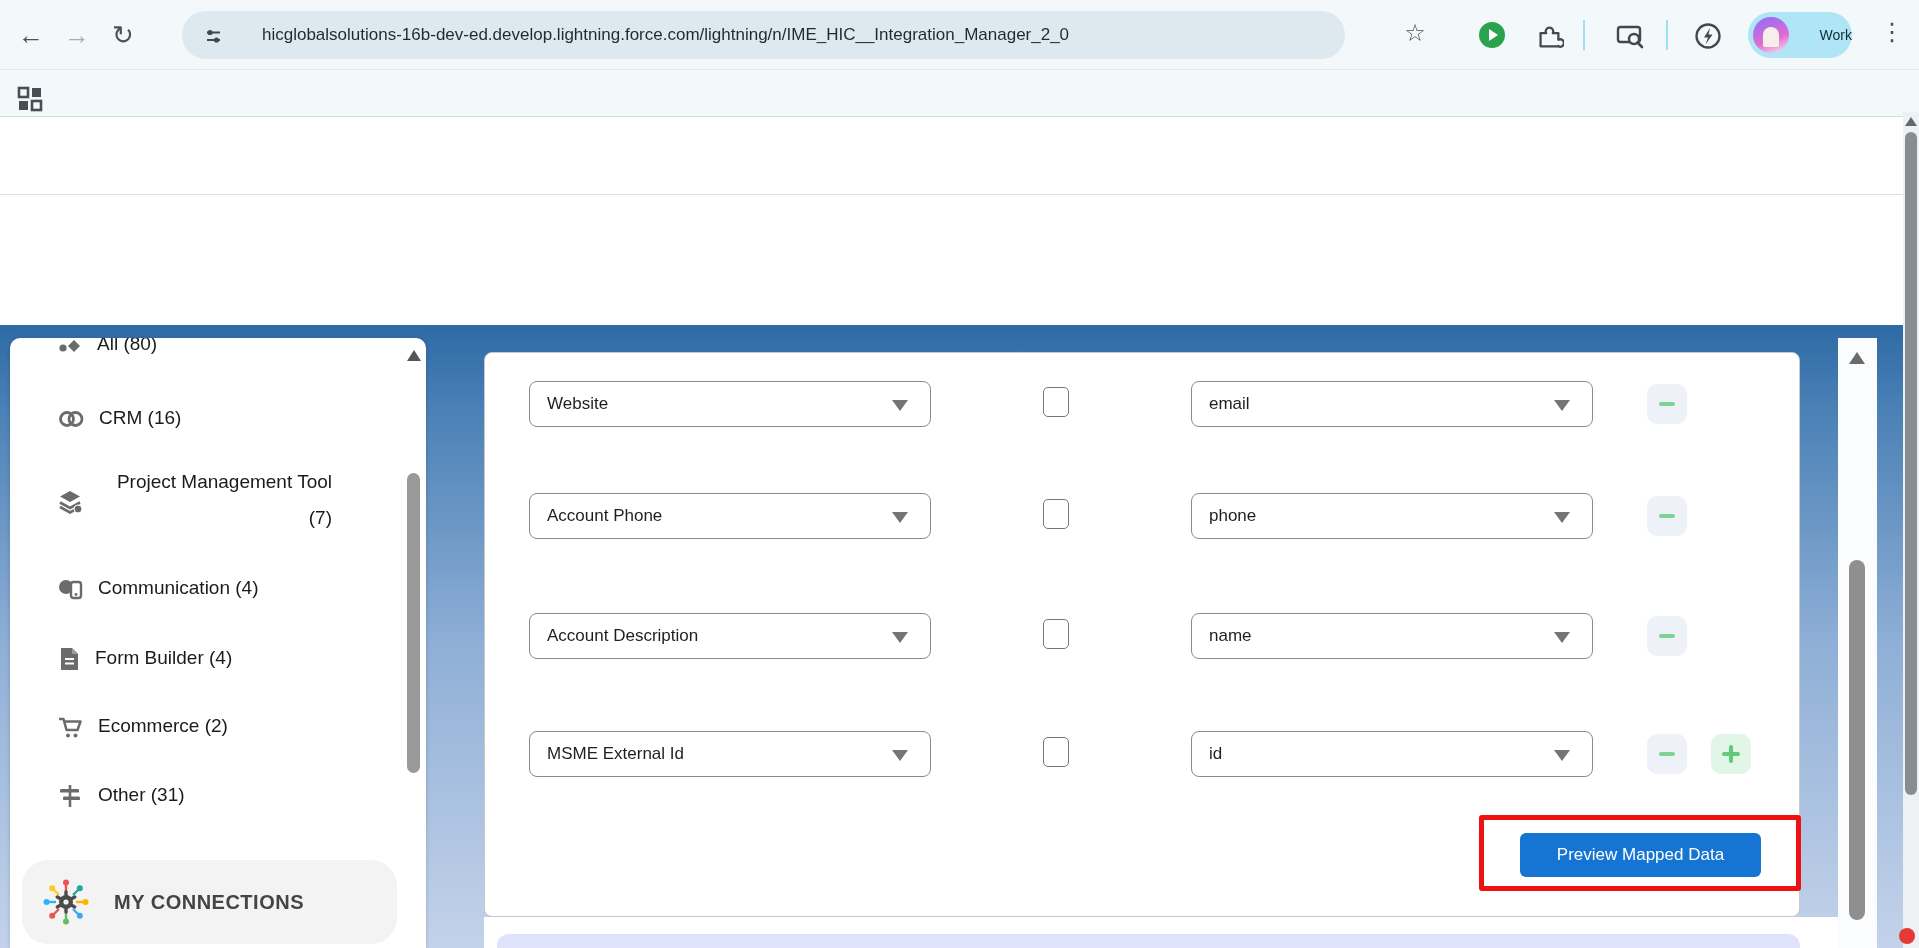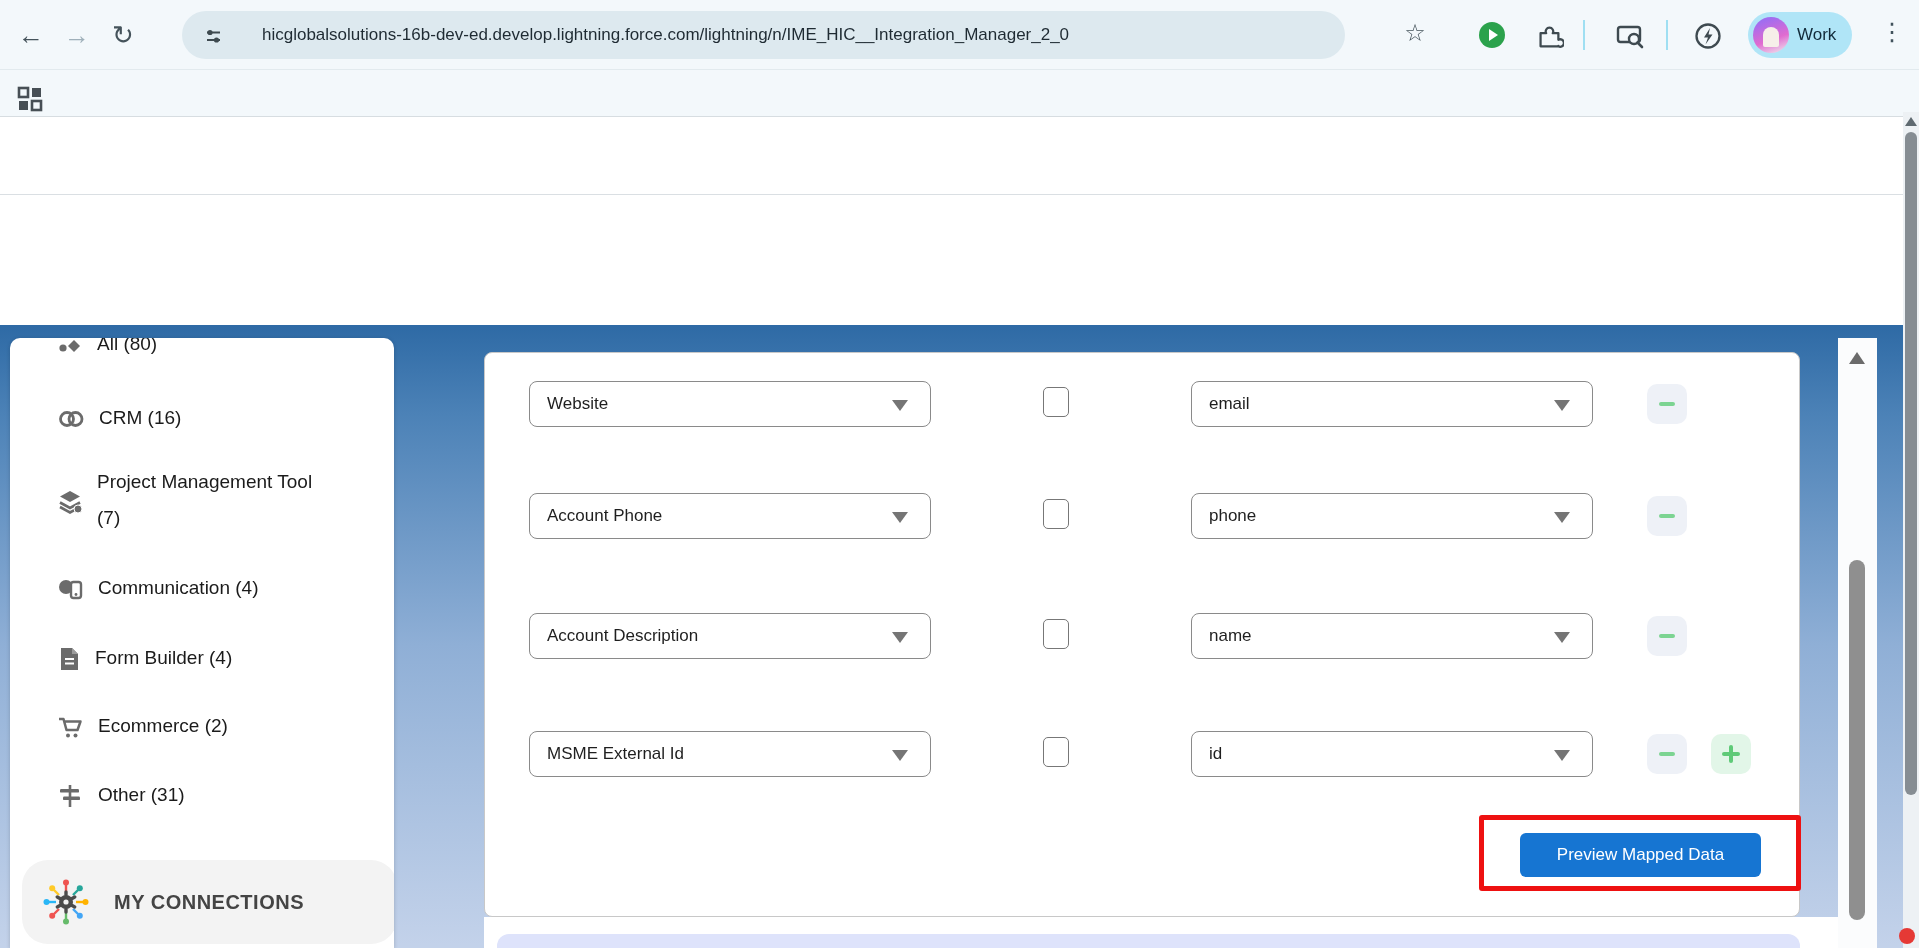--- a/index.html
+++ b/index.html
@@ -12,21 +12,21 @@
   .nav-glyph { font-size:26px; color:#45535b; line-height:34px; text-align:center; width:34px; height:34px; cursor:pointer; }
   .nav-glyph.disabled { color:#9fb0ba; }
   .url-pill { left:182px; top:11px; width:1163px; height:48px; background:#dde9ef; border-radius:24px; display:flex; align-items:center; }
   .url-text { border:none; outline:none; background:transparent; font-size:17px; color:#1f2b33; width:1050px; font-family:"Liberation Sans", sans-serif; }
   .play-circle { left:1479px; top:22px; width:26px; height:26px; border-radius:50%; background:#2ba24c; }
   .play-circle:after { content:""; position:absolute; left:10px; top:7px; border-left:9px solid #fff; border-top:6px solid transparent; border-bottom:6px solid transparent; }
   .vsep { width:2px; height:30px; background:#9fdff2; top:20px; }
   .work-chip { left:1748px; top:12px; width:104px; height:46px; background:#b0e5f7; border-radius:23px; display:flex; align-items:center; gap:8px; padding-left:5px; cursor:pointer; }
   .work-avatar { width:36px; height:36px; border-radius:50%; background:linear-gradient(160deg,#a06df0 15%,#e06bd0 60%,#f0f0f0 100%); position:relative; overflow:hidden; }
   .work-avatar:after { content:""; position:absolute; left:10px; top:10px; width:16px; height:20px; background:#f6efe9; border-radius:8px 8px 2px 2px; }
-  .work-label { font-size:17px; color:#122b3a; }
+  .work-label { font-size:14px; color:#122b3a;margin-left:23px; }
   .menu-dots { left:1880px; top:18px; font-size:24px; color:#41525c; width:20px; text-align:center; cursor:pointer; }
 
   
   .bm-bar { left:0; top:70px; width:1919px; height:47px; background:#f3f8fb; border-bottom:1px solid #d7dde1; }
   .bm-sep { left:1742px; top:82px; width:3px; height:28px; background:#7fd4ef; position:absolute; }
   .all-bm { left:1752px; top:84px; display:flex; align-items:center; gap:8px; cursor:pointer; }
   .all-bm-label { font-size:17px; color:#273238; }
 
   
   .deved-row { left:0; top:117px; width:1919px; height:78px; background:#fff; border-bottom:1px solid #dadfe3; }
@@ -63,21 +63,21 @@
 
   
   .blue-bg { left:0; top:325px; width:1919px; height:623px;
     background:
       radial-gradient(circle at 12% 10%, rgba(255,255,255,.10) 0 2px, transparent 3px 40px, rgba(255,255,255,.07) 41px 43px, transparent 44px),
       radial-gradient(circle at 70% 30%, rgba(255,255,255,.08) 0 2px, transparent 3px 60px, rgba(255,255,255,.06) 61px 64px, transparent 65px),
       linear-gradient(180deg,#2e6aa5 0px,#4c82b7 90px,#8fafd6 320px,#c3d2ea 620px);
   }
 
   
-  .sidebar-card { left:10px; top:338px; width:384px; height:610px; background:#fff; border-radius:10px 10px 0 0; overflow:hidden; box-shadow:0 1px 4px rgba(0,0,0,.18); }
+  .sidebar-card { left:10px; top:338px; width:416px; height:610px; background:#fff; border-radius:10px 10px 0 0; overflow:hidden; box-shadow:0 1px 4px rgba(0,0,0,.18);text-align:right; }
   .side-item { position:absolute; left:0; width:400px; display:flex; align-items:flex-start; gap:14px; padding-left:47px; cursor:pointer; }
   .side-item .lbl { font-size:19px; color:#1b1b1b; line-height:36px; max-width:235px; }
   .side-item svg { margin-top:6px; flex:none; }
   .side-scroll-arrow { position:absolute; left:397px; top:12px; width:0; height:0; border-left:7px solid transparent; border-right:7px solid transparent; border-bottom:11px solid #555; cursor:pointer; }
   .side-thumb { position:absolute; left:397px; top:135px; width:13px; height:300px; background:#9a9a9a; border-radius:7px; cursor:pointer; }
   .conn-footer { position:absolute; left:12px; top:522px; width:375px; height:84px; background:#f3f3f3; border-radius:26px; display:flex; align-items:center; gap:22px; padding-left:18px; cursor:pointer; }
   .conn-label { font-size:20px; font-weight:bold; color:#444; letter-spacing:.5px; }
 
   
   .main-card { left:484px; top:352px; width:1316px; height:565px; background:#fff; border:1.6px solid #c8c8c8; border-radius:8px; }

